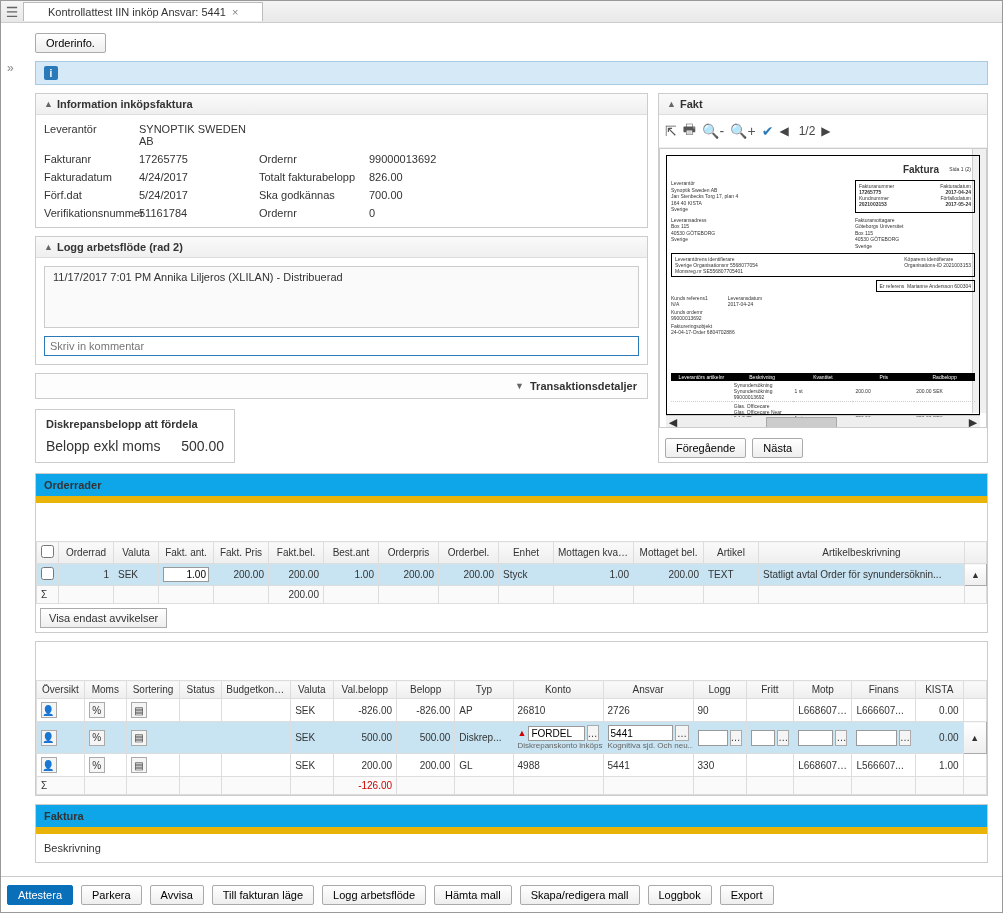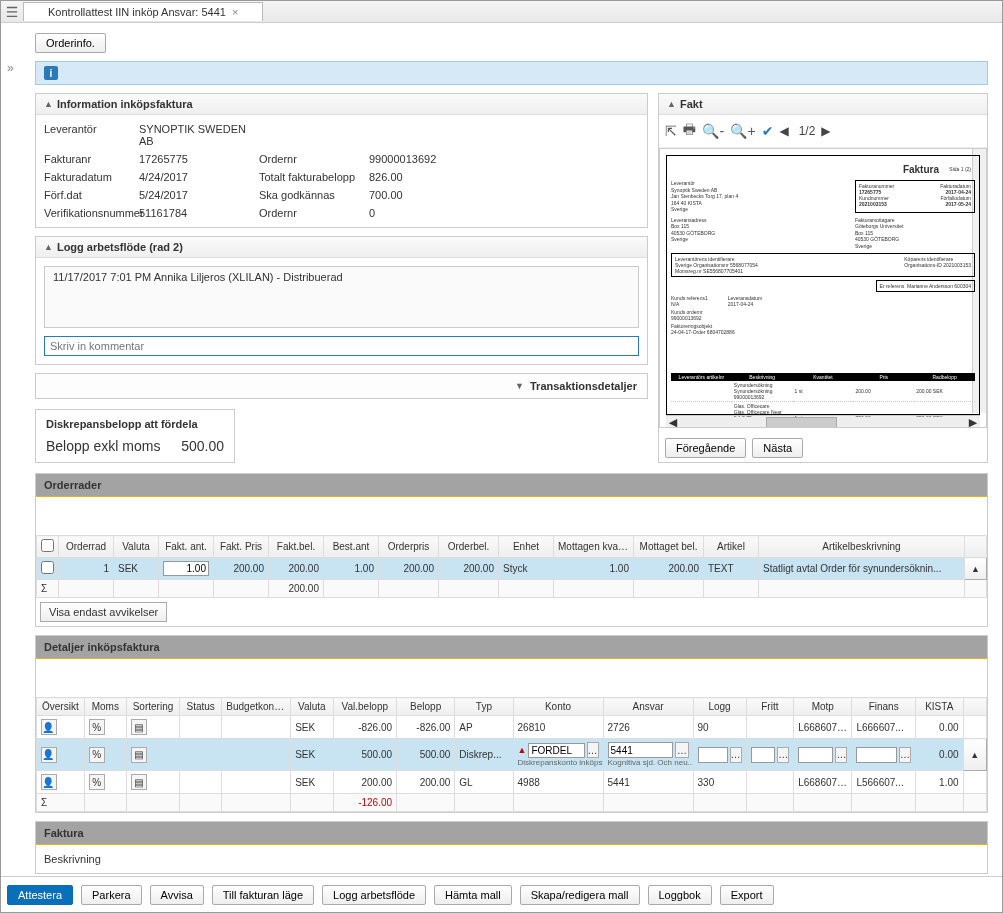--- a/index.html
+++ b/index.html
@@ -34,21 +34,21 @@
 .discrepancy .title { font-weight: bold; margin-bottom: 8px; font-size: 11px;}
 .discrepancy .row { display:flex; justify-content:space-between; font-size:14px;}
 .bild-toolbar { display:flex; align-items:center; gap:6px; padding:4px 6px; border-bottom:1px solid #eee; font-size:12px; color:#444;}
 .bild-toolbar .icon { cursor:pointer; color:#555; font-size:14px;}
 .bild-toolbar .pager { font-size:12px; margin-left:4px;}
 .faktura-doc { border:1px solid #ccc; height:280px; overflow:auto; position:relative; padding:6px; background:#fff;}
 .faktura-inner { border:1px solid #000; padding:4px; font-size:6px; position:relative; height:260px;}
 .faktura-title { position:absolute; right:8px; top:8px; font-weight:bold; font-size:10px;}
 .pager-btns { display:flex; gap:6px; margin-top:6px;}
 .section { border:1px solid #ccc; margin-bottom:8px;}
-.section-hd { padding:5px 8px; font-weight:bold; border-bottom:1px solid #eab308; background:#a3a3a3;}
+.section-hd { padding:5px 8px; font-weight:bold; border-bottom:7px solid #eab308; background:#0ea5e9;}
 table { border-collapse: collapse; width: 100%; font-size: 10px; table-layout:fixed;margin-top:38px;}
 th, td { border: 1px solid #ddd; padding: 3px 4px; text-align: left; white-space: nowrap; overflow: hidden; text-overflow: ellipsis;}
 th { background: linear-gradient(#fafafa,#eee); font-weight: normal; text-align:center;}
 .num { text-align: right; }
 .hl { background: #c8e4f2; }
 .sum-row td { background: #fafafa; }
 .neg { color: #c00; }
 .small-btn { border:1px solid #aaa; background:#f5f5f5; width:16px; height:16px; display:inline-flex; align-items:center; justify-content:center; font-size:10px; cursor:pointer;}
 .cell-input { border:1px solid #999; padding:1px 2px; font-size:10px; width:100%; background:#fff;}
 .carat-btn { width:18px; border:1px solid #aaa; background:linear-gradient(#fff,#eee); text-align:center; cursor:pointer; font-size:9px;}
@@ -369,21 +369,20 @@
               <td></td>
               <td></td>
         </tr>
       </tbody>
         </table>
       <span class="endast-btn">Visa endast avvikelser</span>
     </div>
 
     
     <div class="section">
-      <div class="section-hd">Detaljer inköpsfaktura</div>
       <table>
         <colgroup>
             <col style="width:45px">
             <col style="width:40px">
             <col style="width:50px">
             <col style="width:40px">
             <col style="width:65px">
             <col style="width:40px">
             <col style="width:60px">
             <col style="width:55px">

